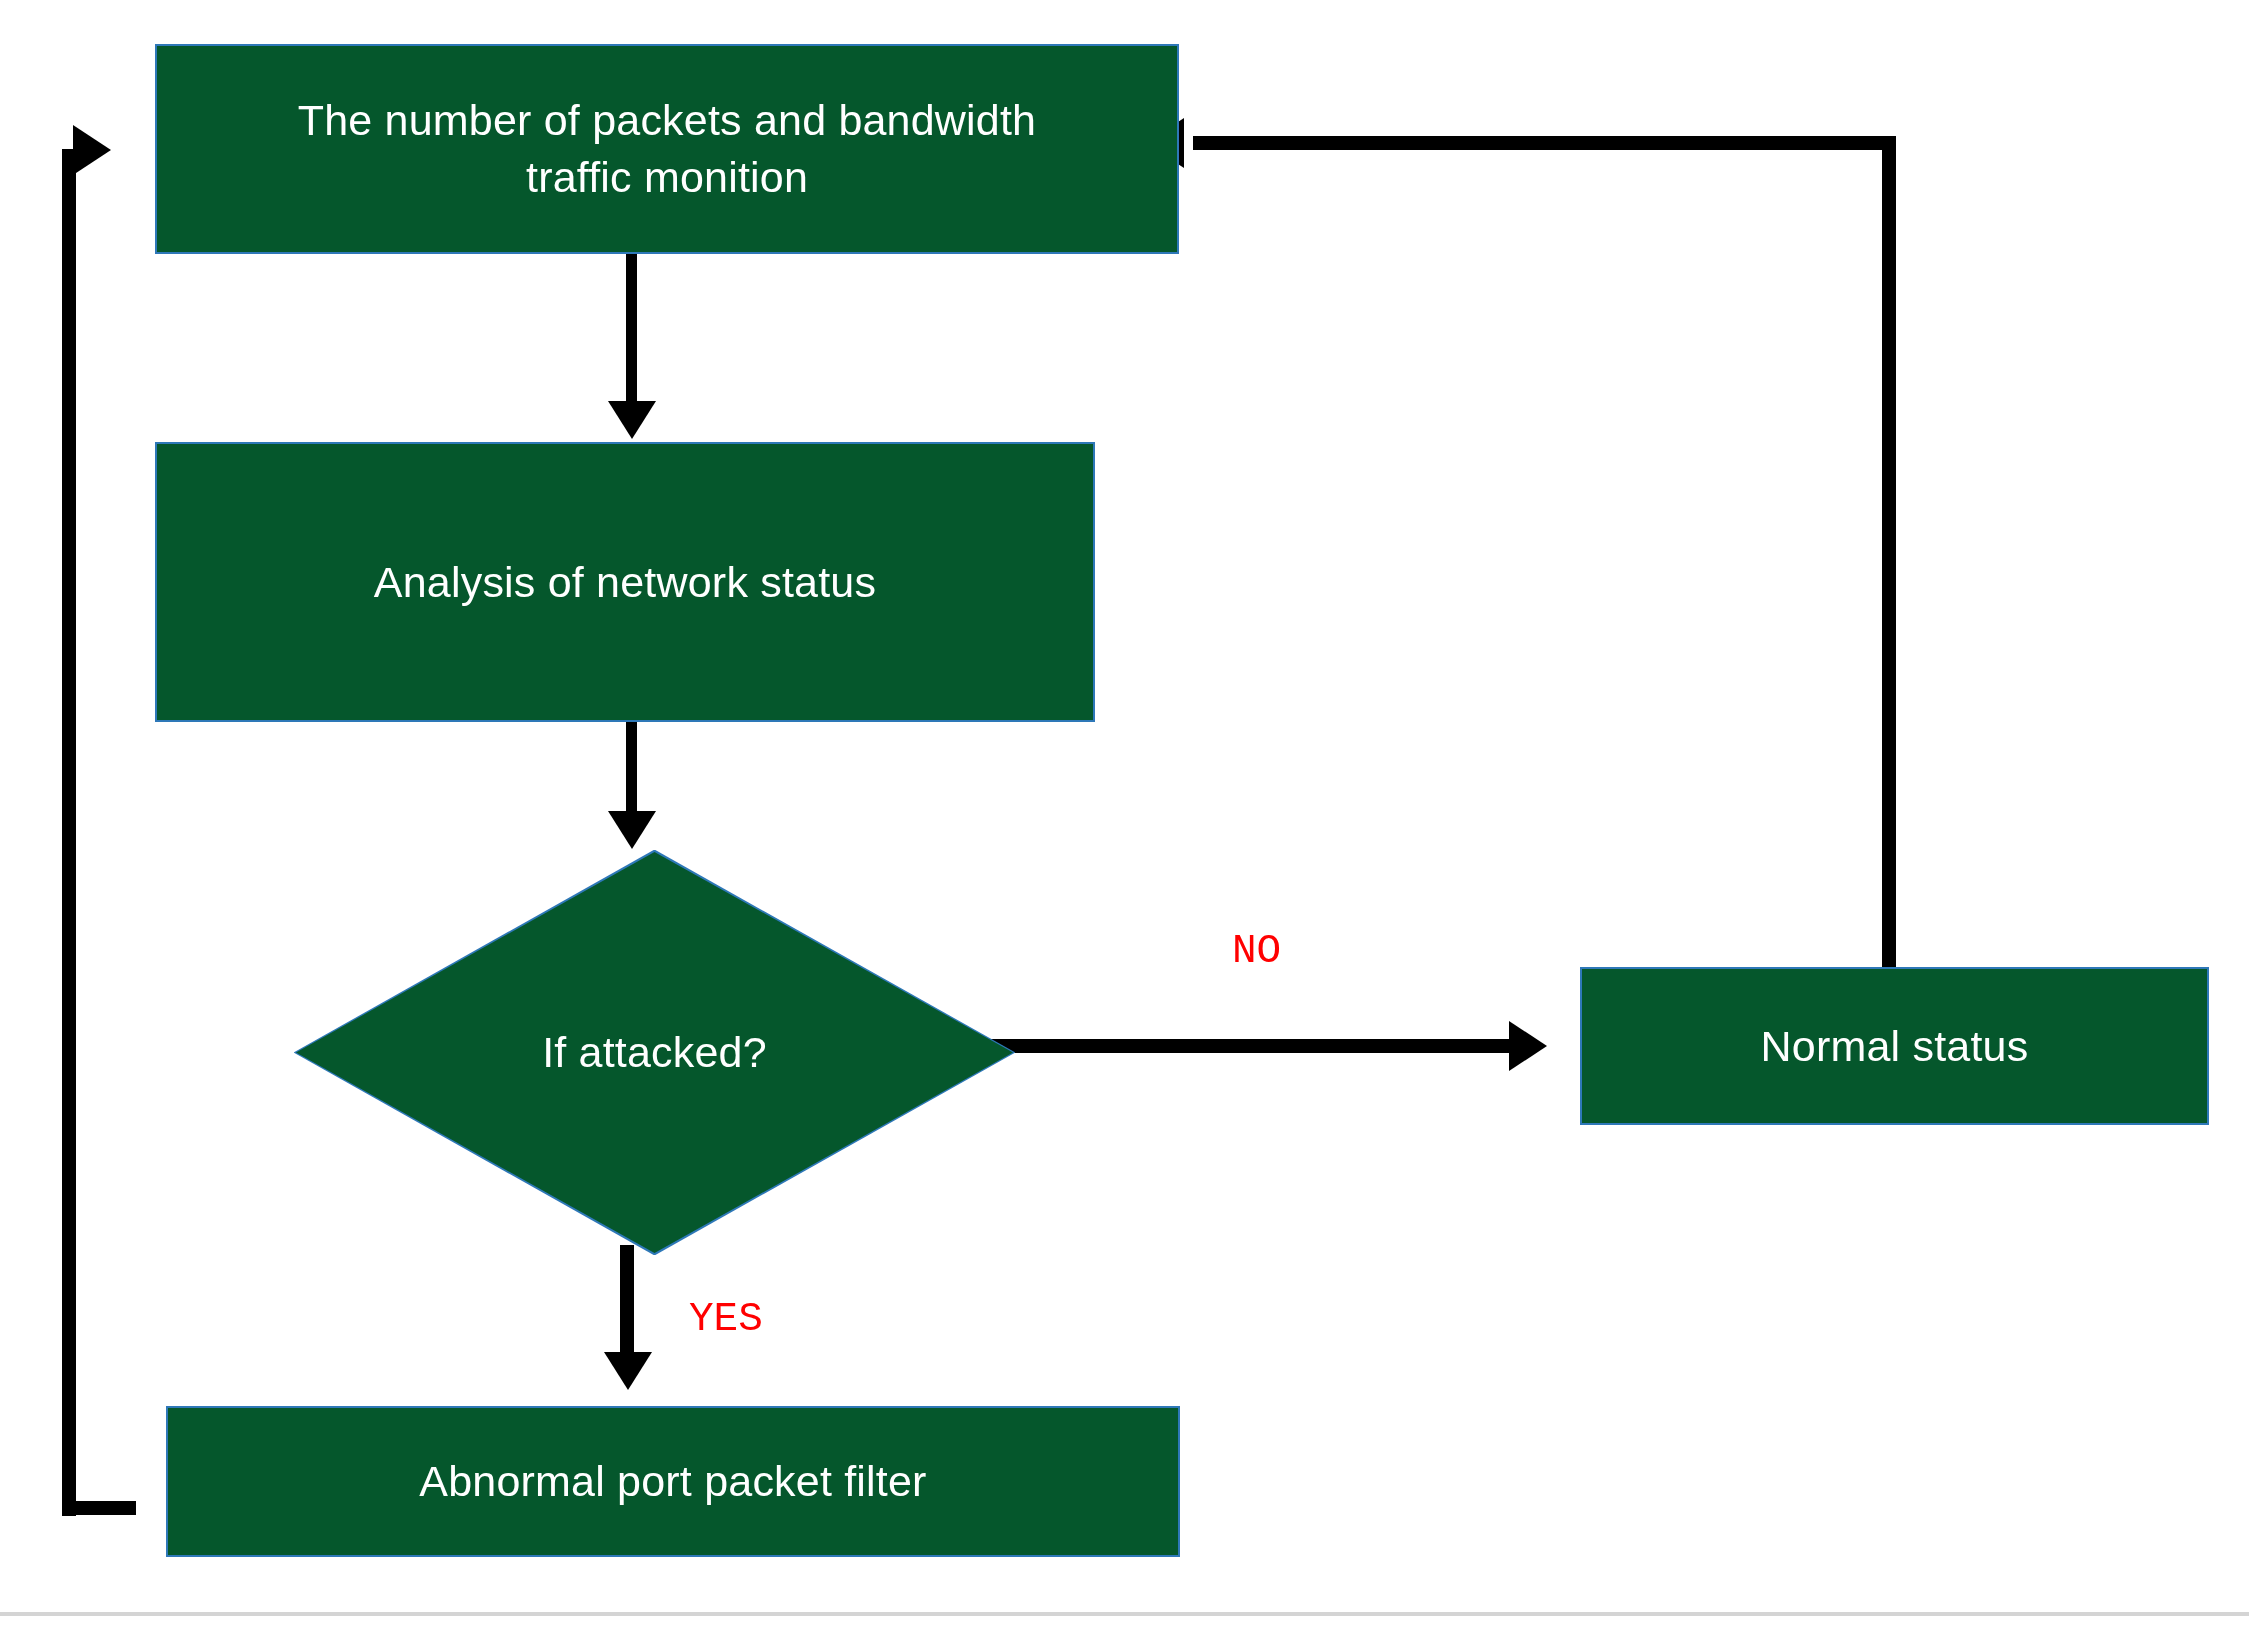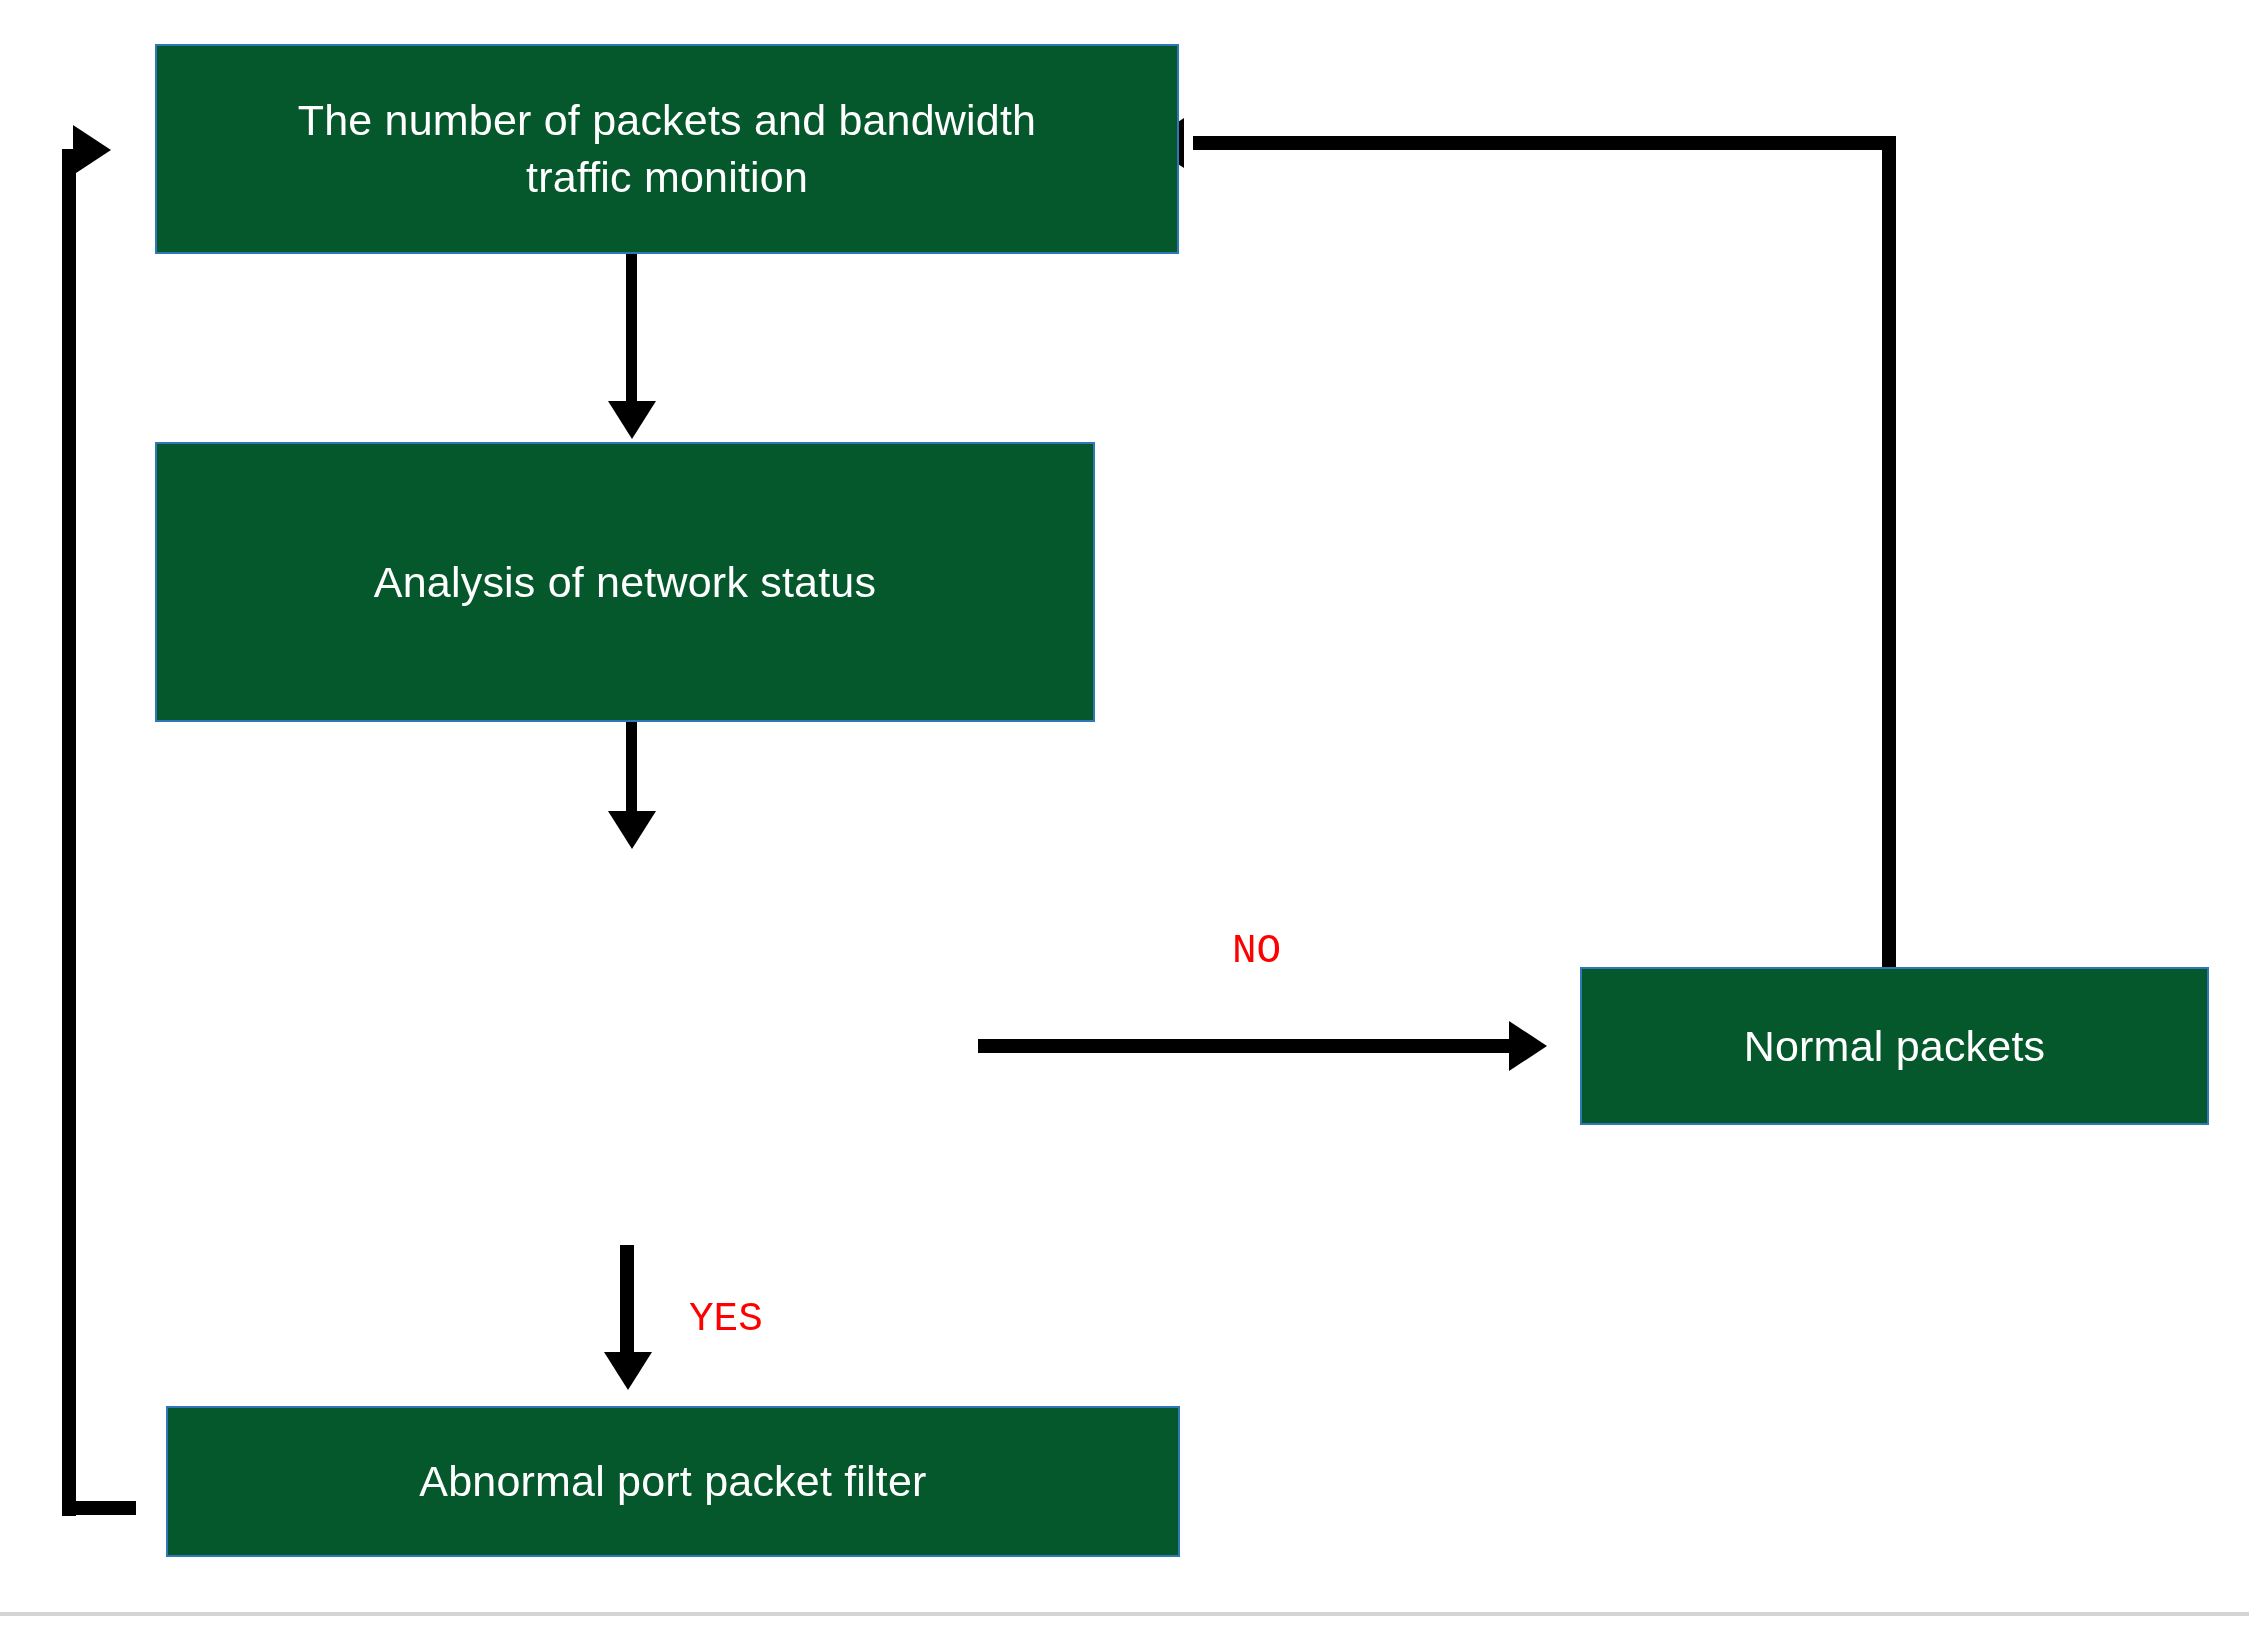--- a/index.html
+++ b/index.html
@@ -152,23 +152,28 @@
   <div class="arrowhead arrow-right" style="left:73px; top:125px;"></div>
 
   <div class="node rect" id="node-monitor">
     <span class="label">The number of packets and bandwidth traffic monition</span>
   </div>
 
   <div class="node rect" id="node-analysis">
     <span class="label">Analysis of network status</span>
   </div>
 
+  <div class="node" id="node-decision">
+    <div class="diamond-edge"></div>
+    <div class="diamond-shape"></div>
+    <span class="label">If attacked?</span>
+  </div>
 
   <div class="node rect" id="node-normal">
-    <span class="label">Normal packets</span>
+    <span class="label">Normal status</span>
   </div>
 
   <div class="node rect" id="node-filter">
     <span class="label">Abnormal port packet filter</span>
   </div>
 
   <div class="edge-label" id="label-no">NO</div>
 
   <div class="edge-label" id="label-yes">YES</div>
 

